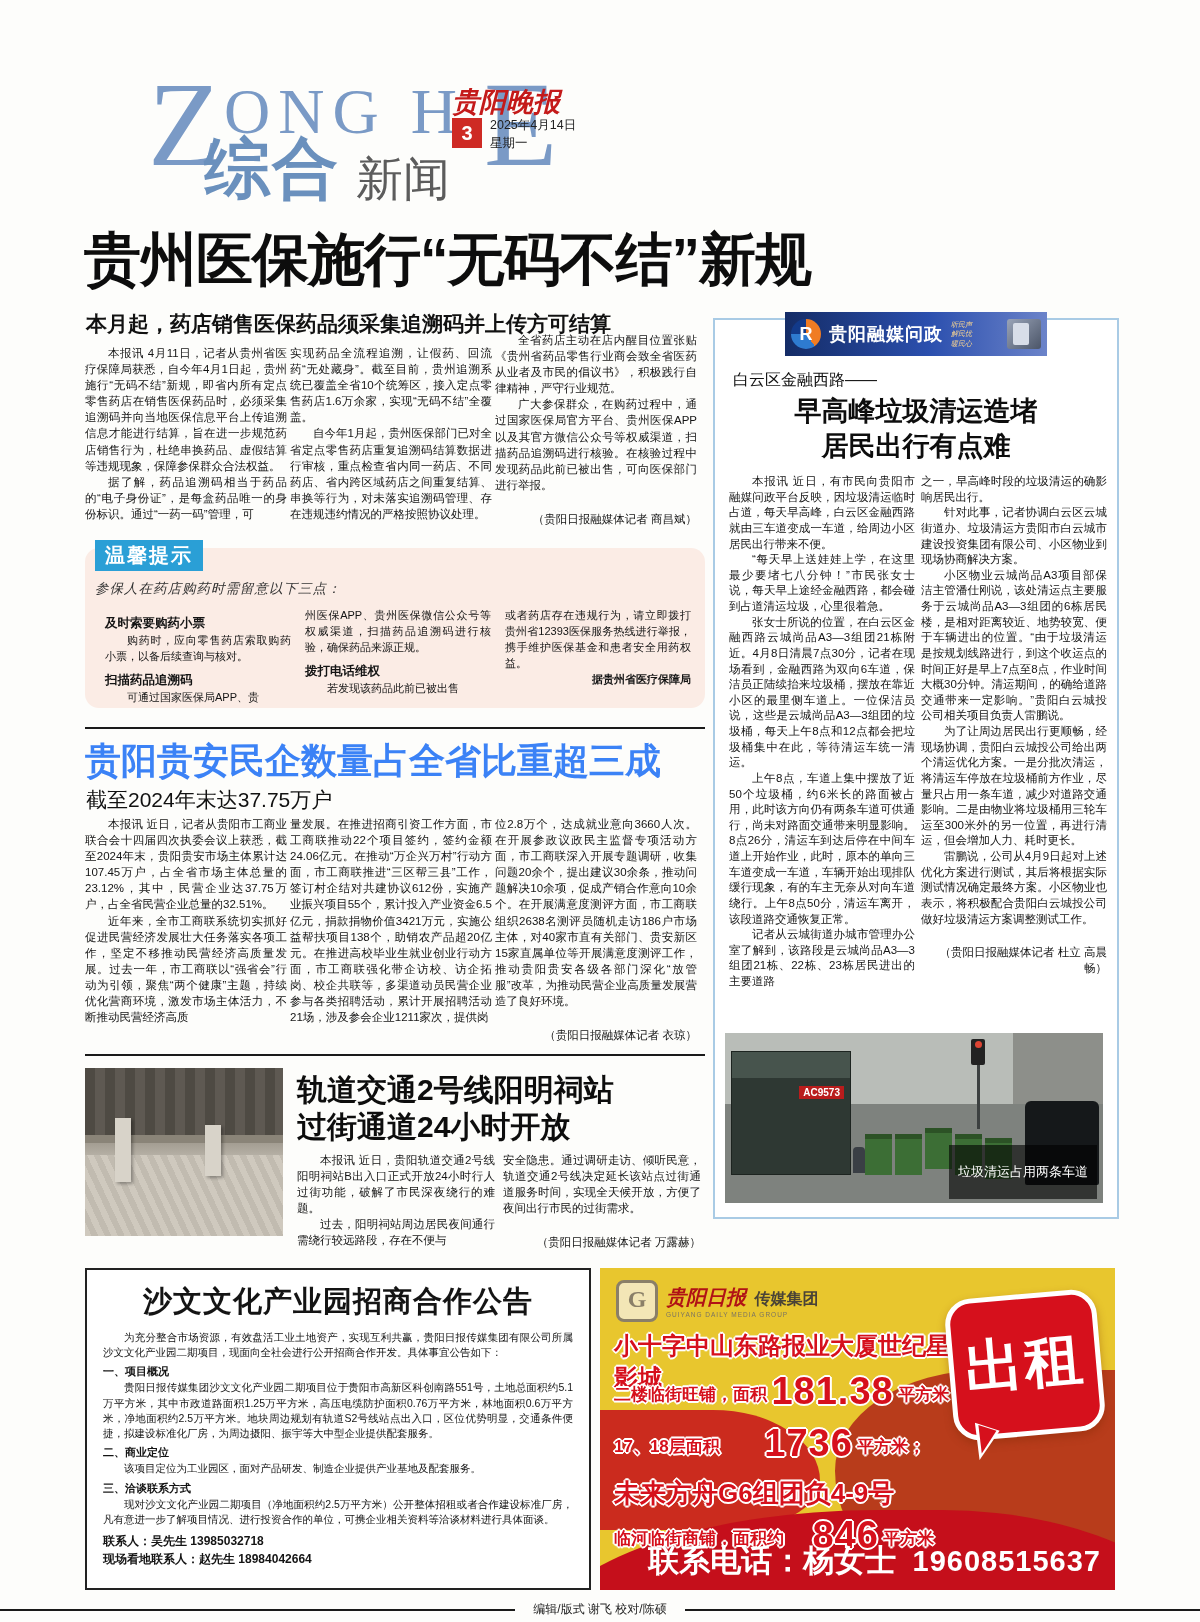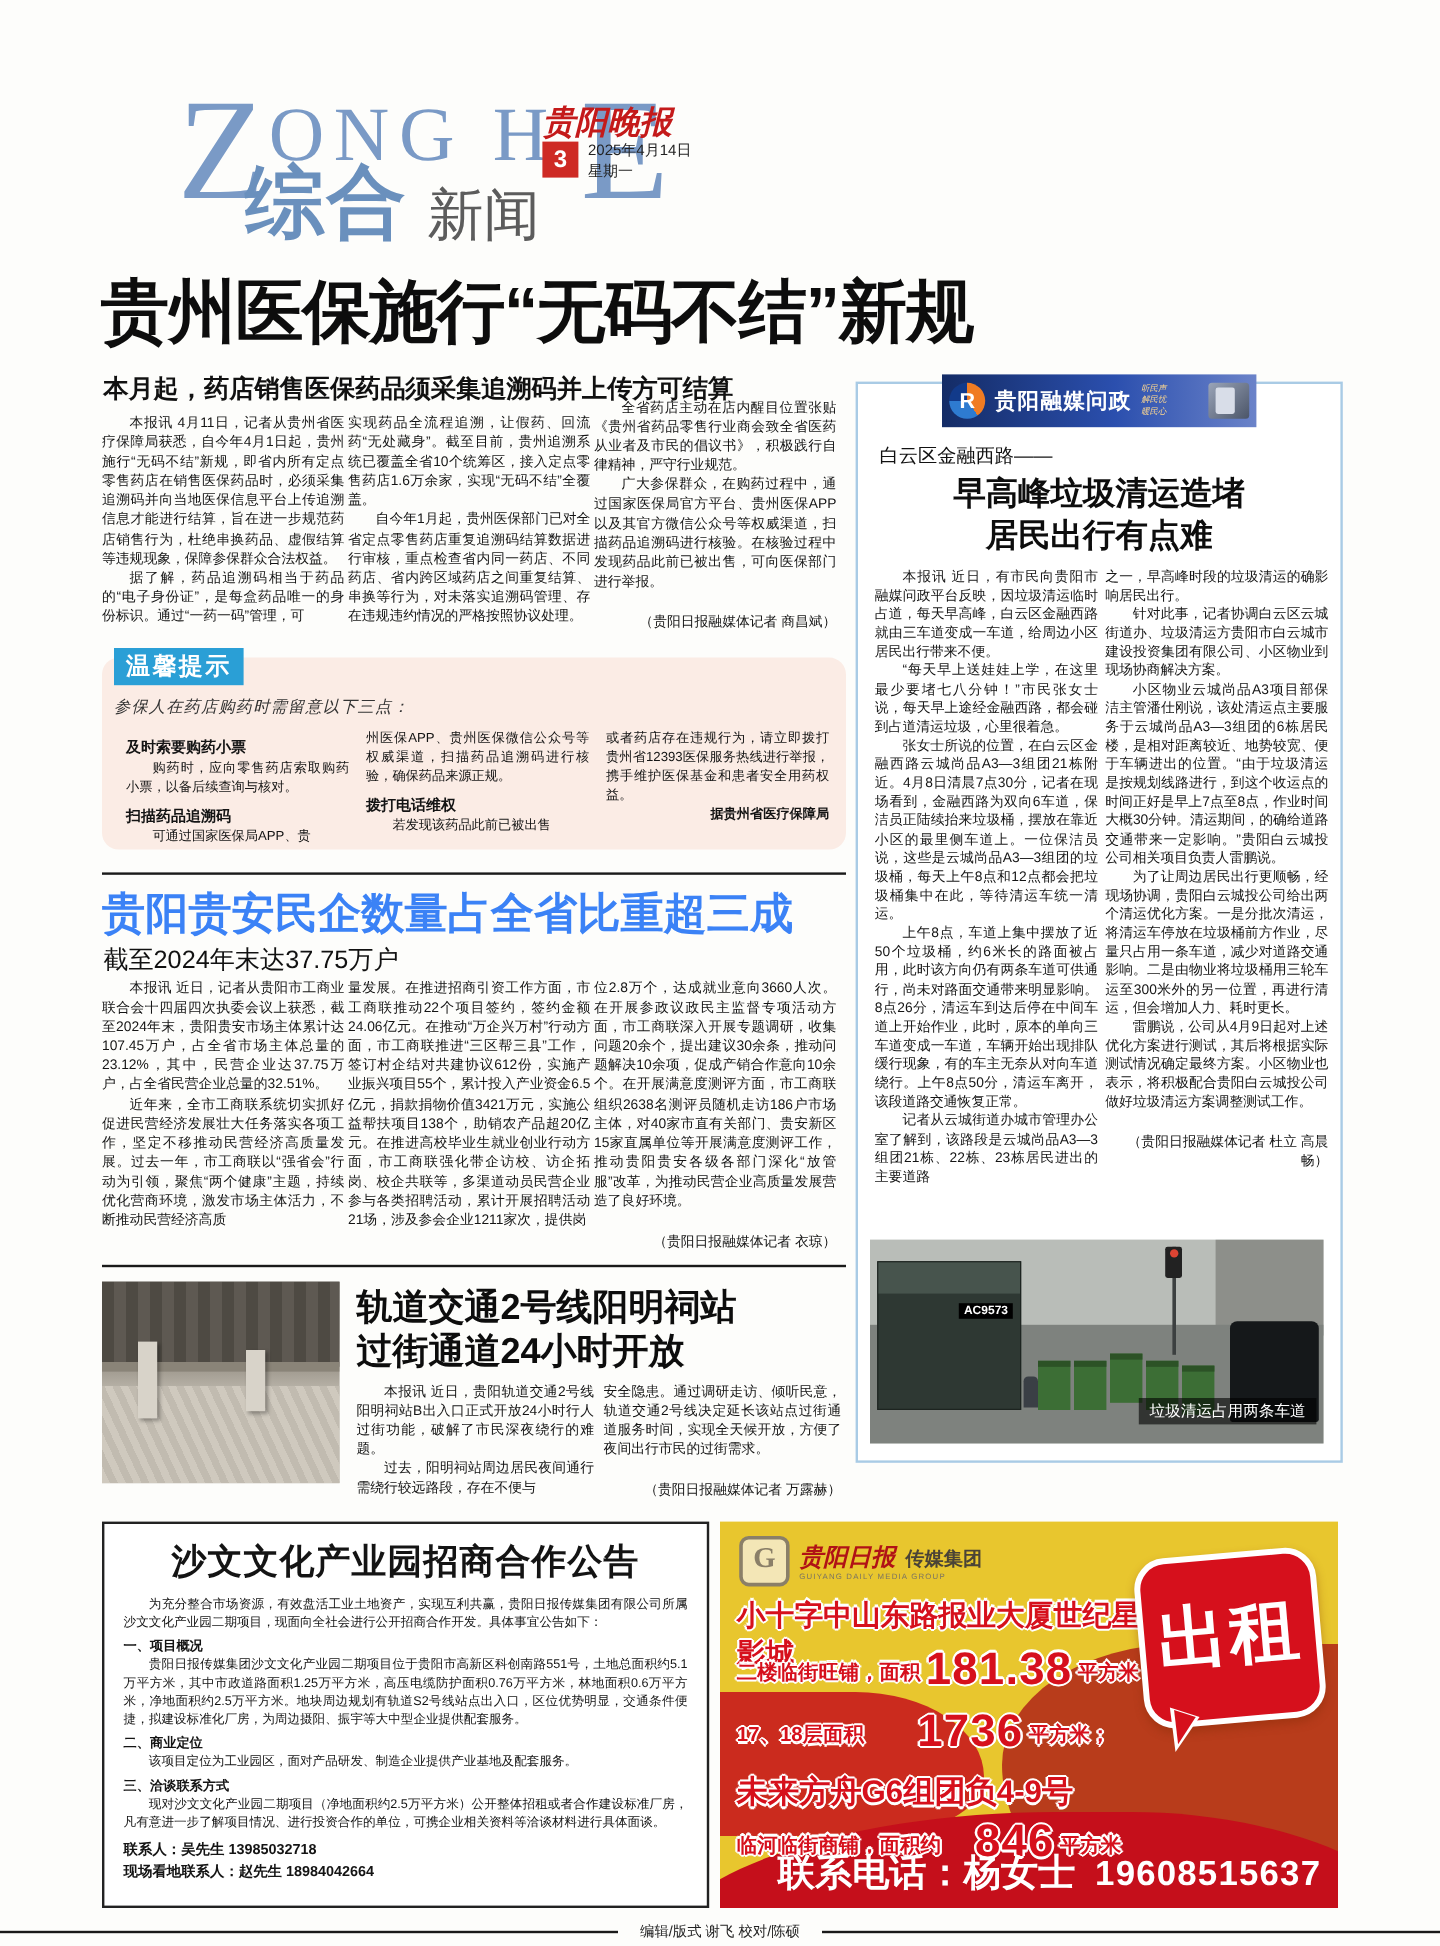--- a/index.html
+++ b/index.html
@@ -65,28 +65,28 @@
             border-radius:3px;position:relative;}
   #wz-phone:after{content:"";position:absolute;left:6px;top:4px;width:16px;height:22px;background:#d8dde8;border-radius:2px;}
   #wz-kicker{position:absolute;left:18px;top:50px;font-size:16px;color:#111;}
   #wz-headline{position:absolute;left:0;top:74px;width:100%;text-align:center;font-size:27px;font-weight:900;line-height:1.3;color:#0d0d0d;}
   .wz-col{position:absolute;top:154px;width:186px;height:556px;font-size:11.5px;line-height:1.36;overflow:hidden;}
   #wz-photo{position:absolute;left:10px;top:713px;width:378px;height:170px;overflow:hidden;background:#b9bdb8;}
   .street-bldg{position:absolute;right:0;top:0;width:90px;height:80px;background:#8d8f8a;}
   .street-road{position:absolute;left:0;bottom:0;width:100%;height:58%;background:#7e827e;}
   .street-truck{position:absolute;left:6px;top:18px;width:118px;height:122px;background:#2e3833;border:1px solid #1d2420;}
   .truck-top{position:absolute;left:0;top:0;width:100%;height:26px;background:#47544d;}
-  .truck-plate{position:absolute;right:6px;top:34px;background:#000000;color:#fff;font-size:10px;font-weight:bold;padding:1px 4px;}
+  .truck-plate{position:absolute;right:6px;top:34px;background:#b91c1c;color:#fff;font-size:10px;font-weight:bold;padding:1px 4px;}
   .street-bin{position:absolute;bottom:28px;width:27px;height:36px;background:#3c6e35;border-top:5px solid #2c5226;}
   .street-car{position:absolute;right:4px;bottom:18px;width:74px;height:84px;background:#15181a;border-radius:6px 6px 2px 2px;}
   .street-worker{position:absolute;bottom:30px;width:12px;height:26px;background:#3a3f45;border-radius:4px 4px 0 0;}
   .street-pole{position:absolute;left:252px;top:6px;width:3px;height:90px;background:#3c4040;}
   .street-light{position:absolute;left:246px;top:6px;width:14px;height:26px;background:#222;border-radius:2px;}
   .street-light i{display:block;width:7px;height:7px;border-radius:50%;background:#d43;margin:2px auto 0;}
-  #wz-caption{position:absolute;right:6px;bottom:16px;background:rgba(0,0,0,.6);color:#fff;font-size:13px;padding:2px 9px;}
+  #wz-caption{position:absolute;right:6px;bottom:4px;background:rgba(0,0,0,.6);color:#fff;font-size:13px;padding:18px 9px;}
   
   #ad-left{left:85px;top:1268px;width:506px;height:322px;border:2.5px solid #222;box-sizing:border-box;
            padding:10px 16px;overflow:hidden;background:#fff;}
   #ad-left h2{margin:2px 0 8px;text-align:center;font-size:29px;font-weight:900;letter-spacing:1px;}
   #ad-left .ad-p{font-size:10.5px;line-height:1.45;text-align:justify;text-indent:2em;margin:0;}
   #ad-left .ad-h{font-size:11px;font-weight:bold;margin:4px 0 1px;}
   #ad-left .ad-contact{font-size:12px;font-weight:bold;margin-top:6px;}
   #ad-right{left:600px;top:1268px;width:515px;height:322px;background:#e8c62e;overflow:hidden;}
   .outline-w{text-shadow:-2px 0 #fff,2px 0 #fff,0 -2px #fff,0 2px #fff,-1px -1px #fff,1px 1px #fff,1px -1px #fff,-1px 1px #fff;}
   #adr-logo{position:absolute;left:16px;top:12px;display:flex;align-items:center;}

